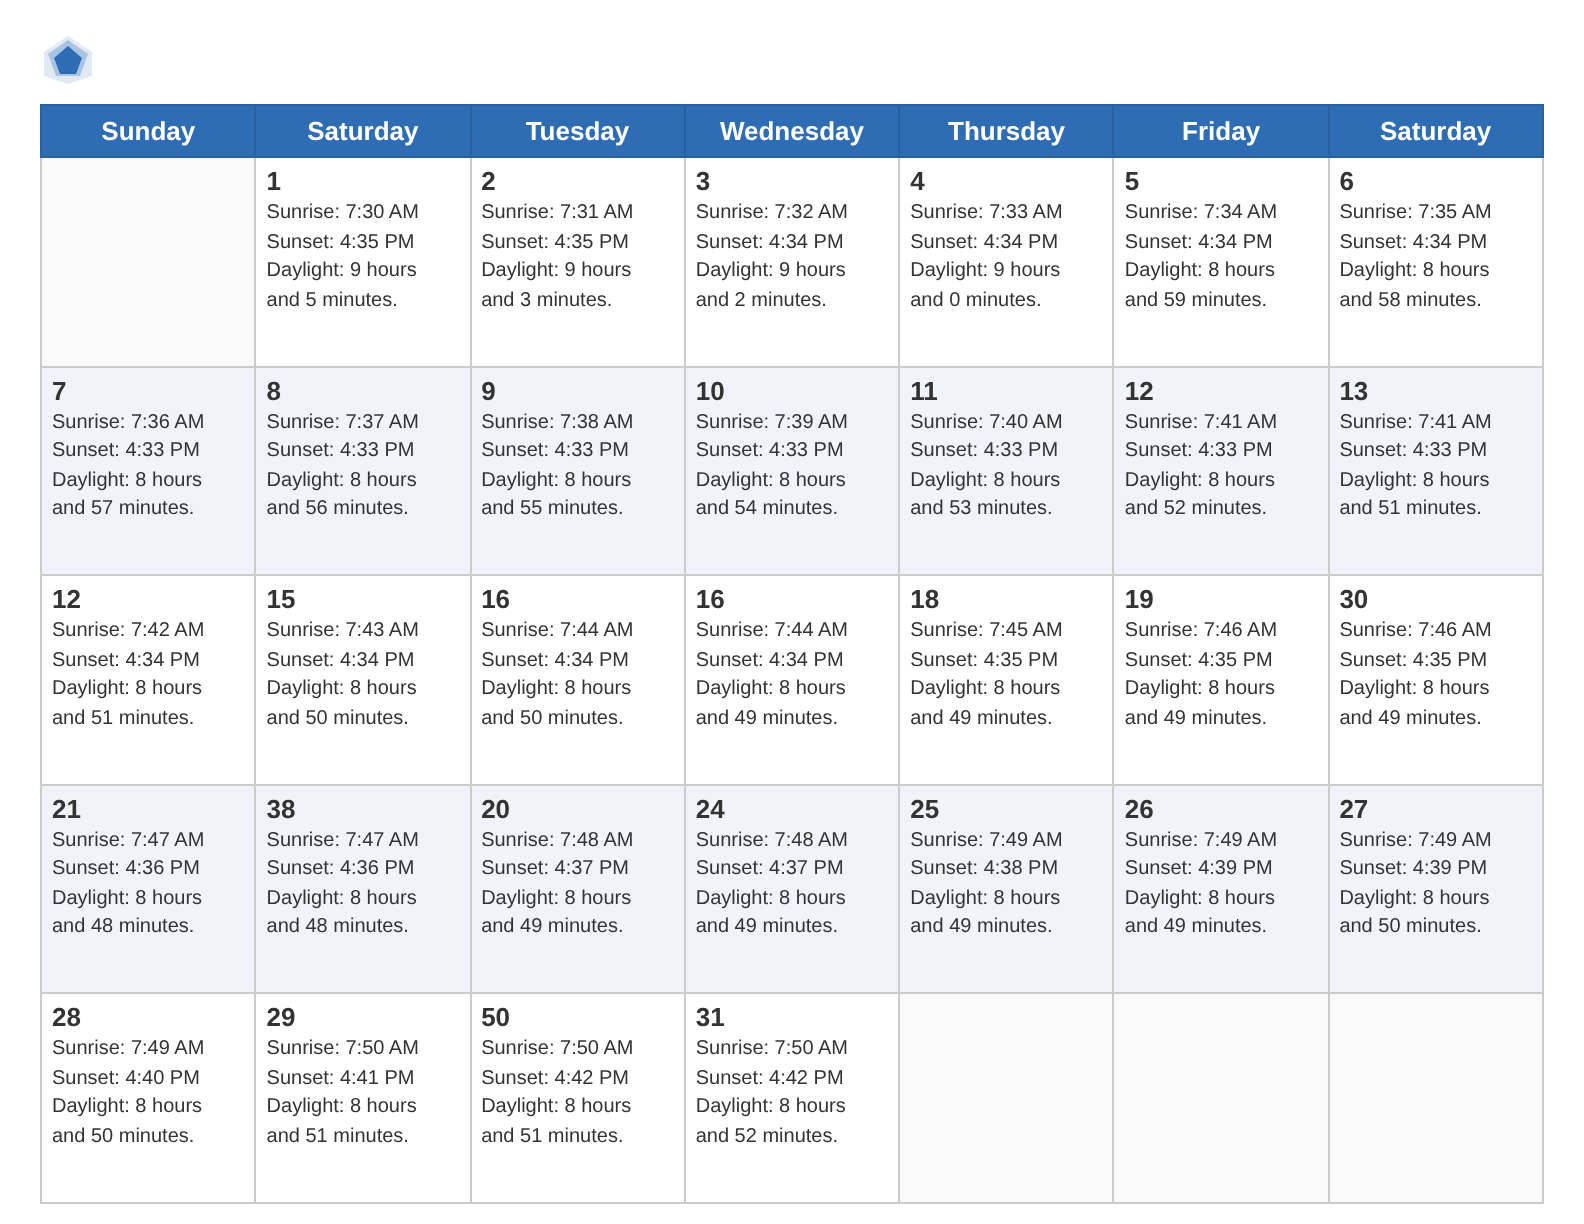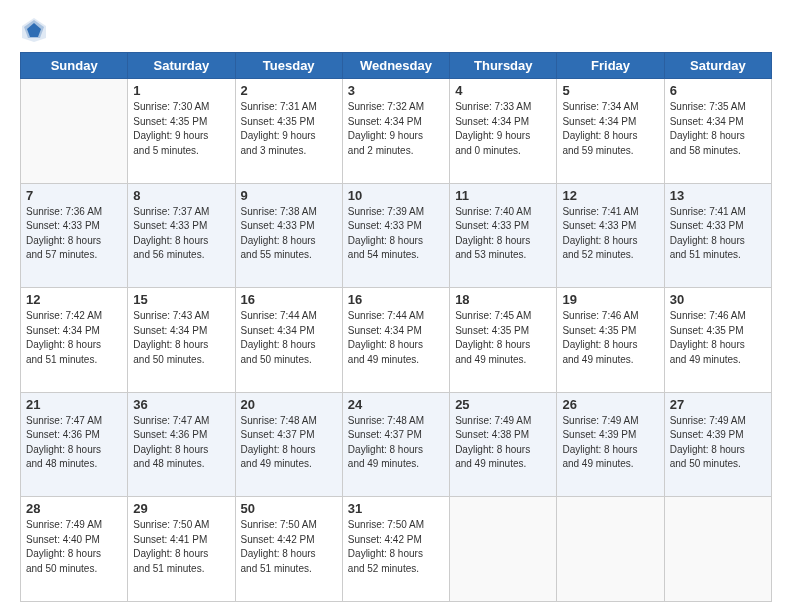--- a/index.html
+++ b/index.html
@@ -224,21 +224,21 @@
             <span class="cell-date">30</span>
             <div class="cell-info">Sunrise: 7:46 AM<br>Sunset: 4:35 PM<br>Daylight: 8 hours<br>and 49 minutes.</div>
           </td>
         </tr>
         <tr class="row-alt">
           <td>
             <span class="cell-date">21</span>
             <div class="cell-info">Sunrise: 7:47 AM<br>Sunset: 4:36 PM<br>Daylight: 8 hours<br>and 48 minutes.</div>
           </td>
           <td>
-            <span class="cell-date">36</span>
+            <span class="cell-date">38</span>
             <div class="cell-info">Sunrise: 7:47 AM<br>Sunset: 4:36 PM<br>Daylight: 8 hours<br>and 48 minutes.</div>
           </td>
           <td>
             <span class="cell-date">20</span>
             <div class="cell-info">Sunrise: 7:48 AM<br>Sunset: 4:37 PM<br>Daylight: 8 hours<br>and 49 minutes.</div>
           </td>
           <td>
             <span class="cell-date">24</span>
             <div class="cell-info">Sunrise: 7:48 AM<br>Sunset: 4:37 PM<br>Daylight: 8 hours<br>and 49 minutes.</div>
           </td>

